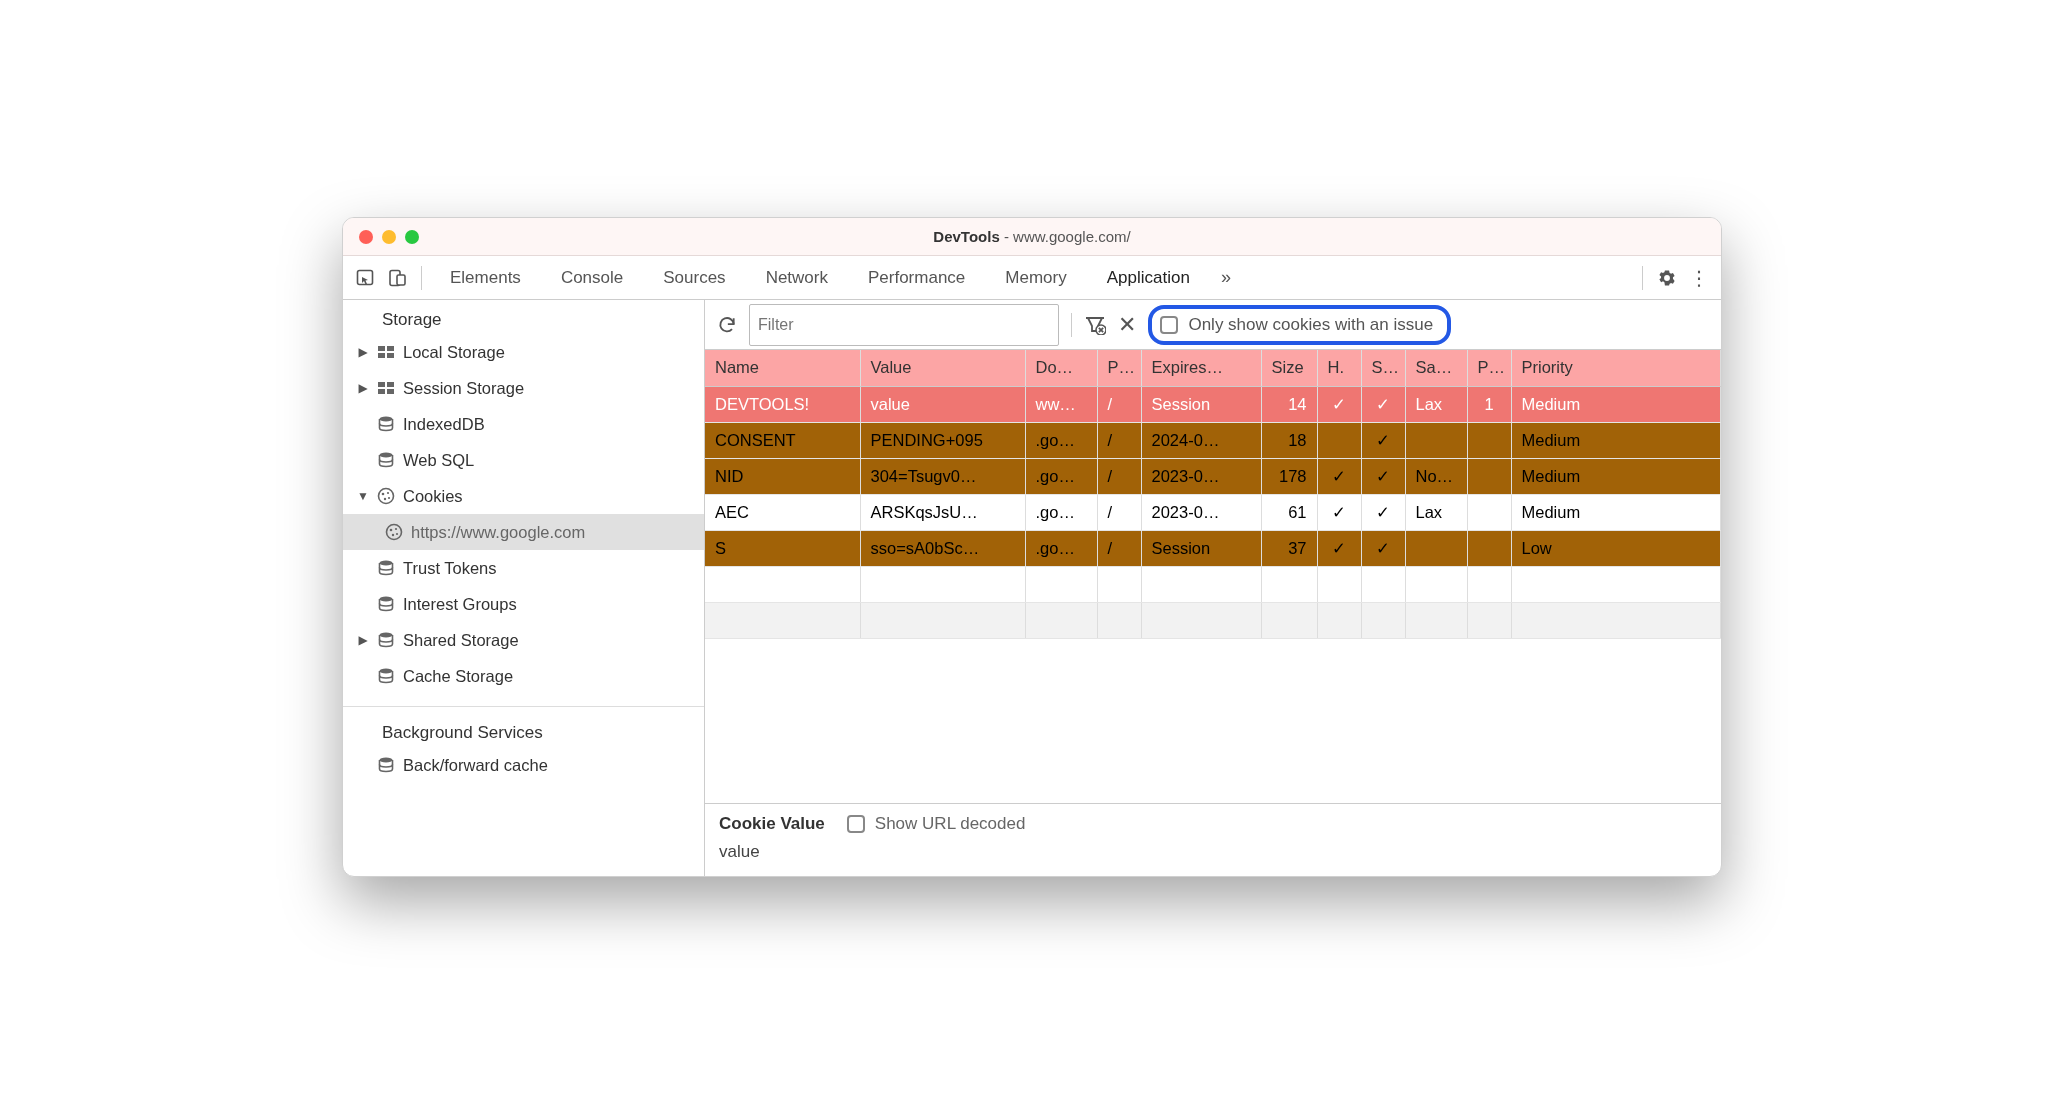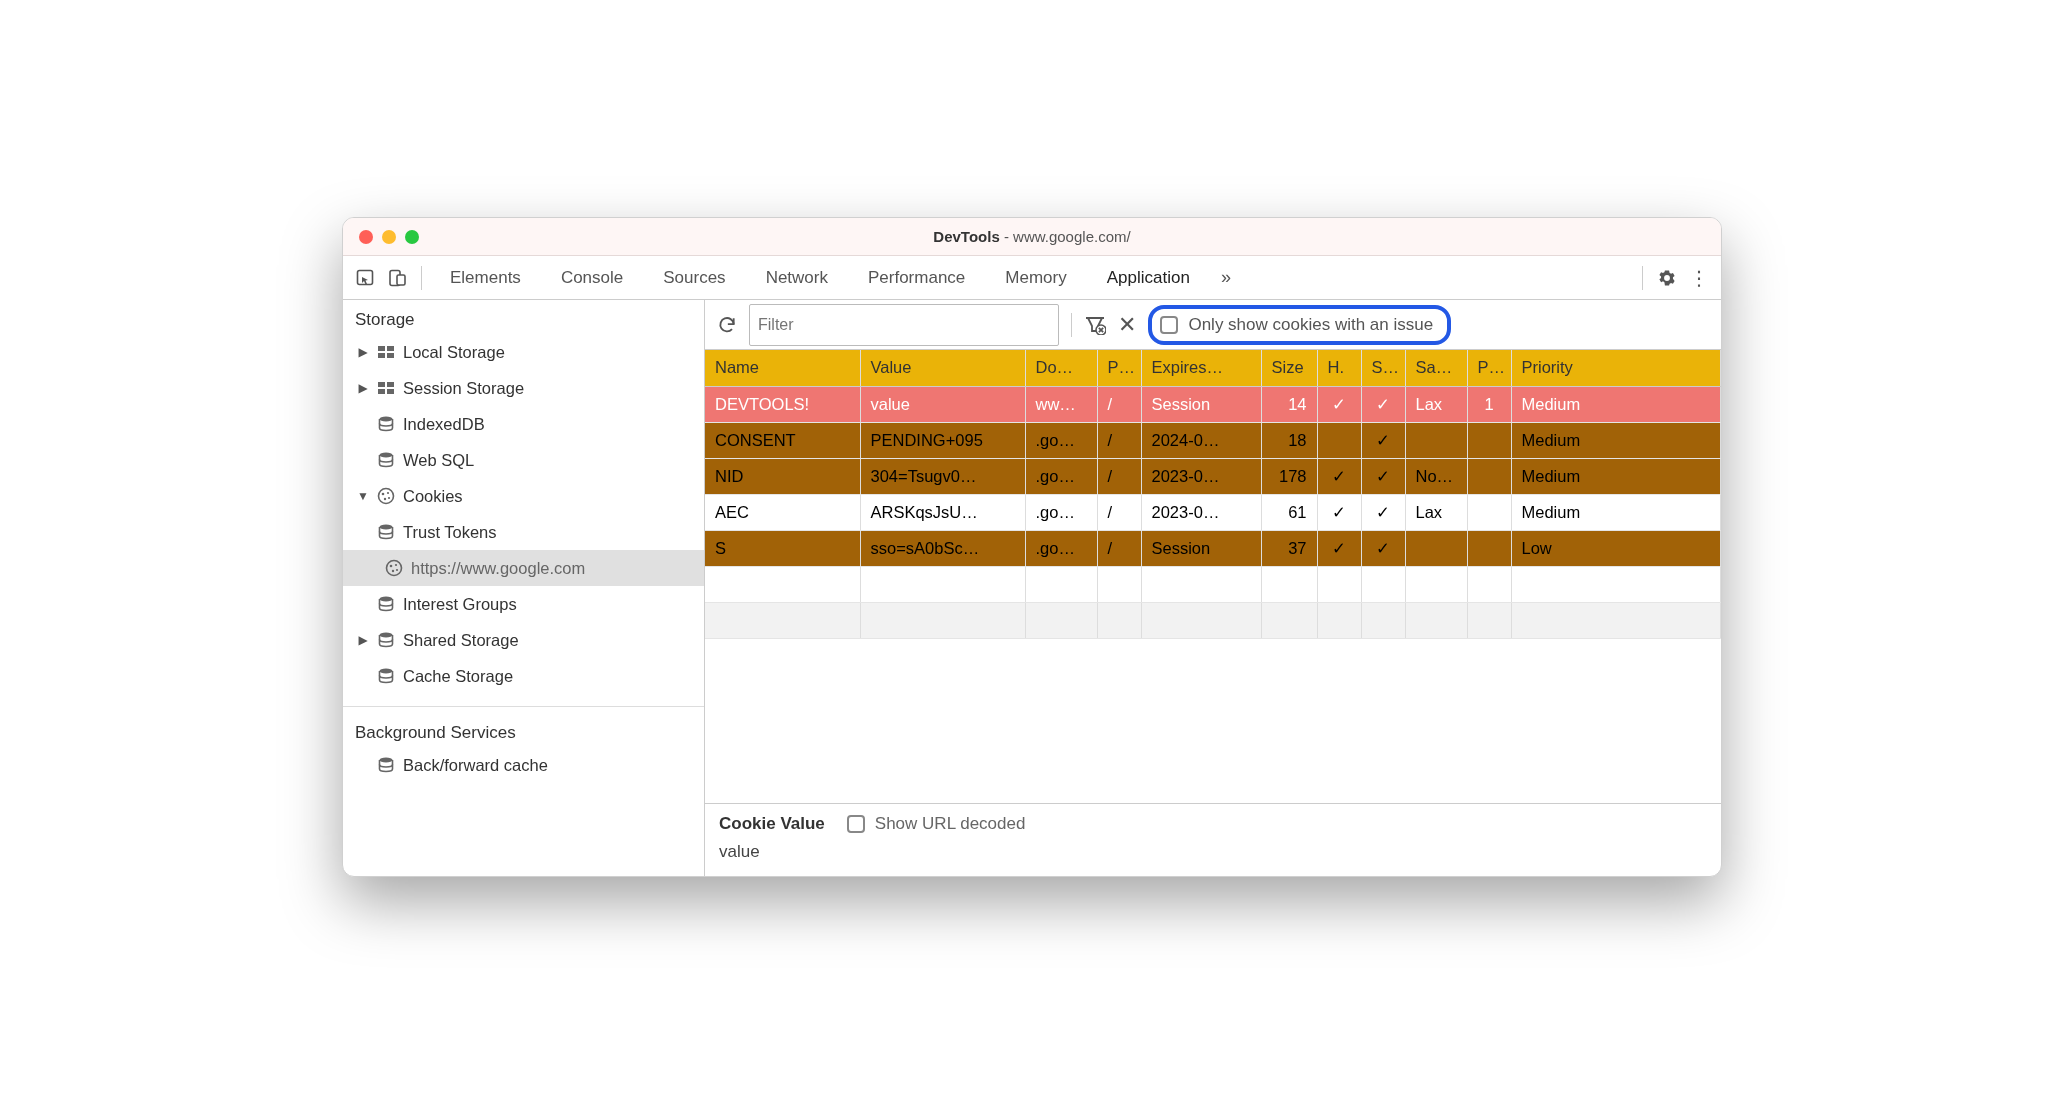--- a/index.html
+++ b/index.html
@@ -86,20 +86,21 @@
   width: 362px;
   border-right: 1px solid #ccc;
   overflow-y: auto;
   font-size: 16.5px;
   color: #333;
 }
 .side-section-title {
   padding: 10px 12px 4px 12px;
   font-size: 17px;
   color: #333;
+  margin-left: 27px;
 }
 .tree { padding-bottom: 6px; }
 .tree-item {
   display: flex;
   align-items: center;
   height: 36px;
   padding-left: 14px;
   cursor: pointer;
   gap: 6px;
 }
@@ -176,21 +177,21 @@
   border-right: 1px solid #ddd;
   border-bottom: 1px solid #e5e5e5;
   padding: 6px 10px;
   text-align: left;
   white-space: nowrap;
   overflow: hidden;
   text-overflow: ellipsis;
   height: 36px;
 }
 .cookie-table th {
-  background: #eab308;
+  background: #fca5a5;
   font-weight: 400;
   color: #333;
   border-bottom: 1px solid #ccc;
 }
 .cookie-table td.center { text-align: center; }
 .cookie-table td.right { text-align: right; }
 .cookie-table tr.even td { background: #a16207; }
 .cookie-table tr.sel td { background: #ef7672; color: #fff; }
 .cookie-table tr.empty td { border-right: 1px solid #ddd; background:#fff; }
 .cookie-table tr.empty.even td { background: #f2f2f2; }
@@ -320,42 +321,42 @@
               <svg width="18" height="18" viewBox="0 0 18 18" fill="#666">
                 <circle cx="9" cy="9" r="7.5" fill="none" stroke="#666" stroke-width="1.6"></circle>
                 <circle cx="6" cy="7" r="1.3"></circle>
                 <circle cx="11" cy="6" r="1.1"></circle>
                 <circle cx="8" cy="12" r="1.2"></circle>
                 <circle cx="12" cy="11" r="1.1"></circle>
               </svg>
             </span>
             <span class="label">Cookies</span>
           </div>
-          <div class="tree-item">
-            <span class="arrow"></span>
-            <span class="ticon">
-              <svg width="18" height="18" viewBox="0 0 18 18" fill="none" stroke="#666" stroke-width="1.6">
-                <ellipse cx="9" cy="4" rx="6.5" ry="2.5" fill="#666" stroke="none"></ellipse>
-                <path d="M2.5 4v9c0 1.4 2.9 2.5 6.5 2.5s6.5-1.1 6.5-2.5V4"></path>
-                <path d="M2.5 8.5c0 1.4 2.9 2.5 6.5 2.5s6.5-1.1 6.5-2.5"></path>
-              </svg>
-            </span>
-            <span class="label">Trust Tokens</span>
-          </div>
           <div class="tree-item child selected">
             <span class="ticon">
               <svg width="18" height="18" viewBox="0 0 18 18" fill="#666">
                 <circle cx="9" cy="9" r="7.5" fill="none" stroke="#666" stroke-width="1.6"></circle>
                 <circle cx="6" cy="7" r="1.3"></circle>
                 <circle cx="11" cy="6" r="1.1"></circle>
                 <circle cx="8" cy="12" r="1.2"></circle>
                 <circle cx="12" cy="11" r="1.1"></circle>
               </svg>
             </span>
             <span class="label">https://www.google.com</span>
+          </div>
+          <div class="tree-item">
+            <span class="arrow"></span>
+            <span class="ticon">
+              <svg width="18" height="18" viewBox="0 0 18 18" fill="none" stroke="#666" stroke-width="1.6">
+                <ellipse cx="9" cy="4" rx="6.5" ry="2.5" fill="#666" stroke="none"></ellipse>
+                <path d="M2.5 4v9c0 1.4 2.9 2.5 6.5 2.5s6.5-1.1 6.5-2.5V4"></path>
+                <path d="M2.5 8.5c0 1.4 2.9 2.5 6.5 2.5s6.5-1.1 6.5-2.5"></path>
+              </svg>
+            </span>
+            <span class="label">Trust Tokens</span>
           </div>
           <div class="tree-item">
             <span class="arrow"></span>
             <span class="ticon">
               <svg width="18" height="18" viewBox="0 0 18 18" fill="none" stroke="#666" stroke-width="1.6">
                 <ellipse cx="9" cy="4" rx="6.5" ry="2.5" fill="#666" stroke="none"></ellipse>
                 <path d="M2.5 4v9c0 1.4 2.9 2.5 6.5 2.5s6.5-1.1 6.5-2.5V4"></path>
                 <path d="M2.5 8.5c0 1.4 2.9 2.5 6.5 2.5s6.5-1.1 6.5-2.5"></path>
               </svg>
             </span>

